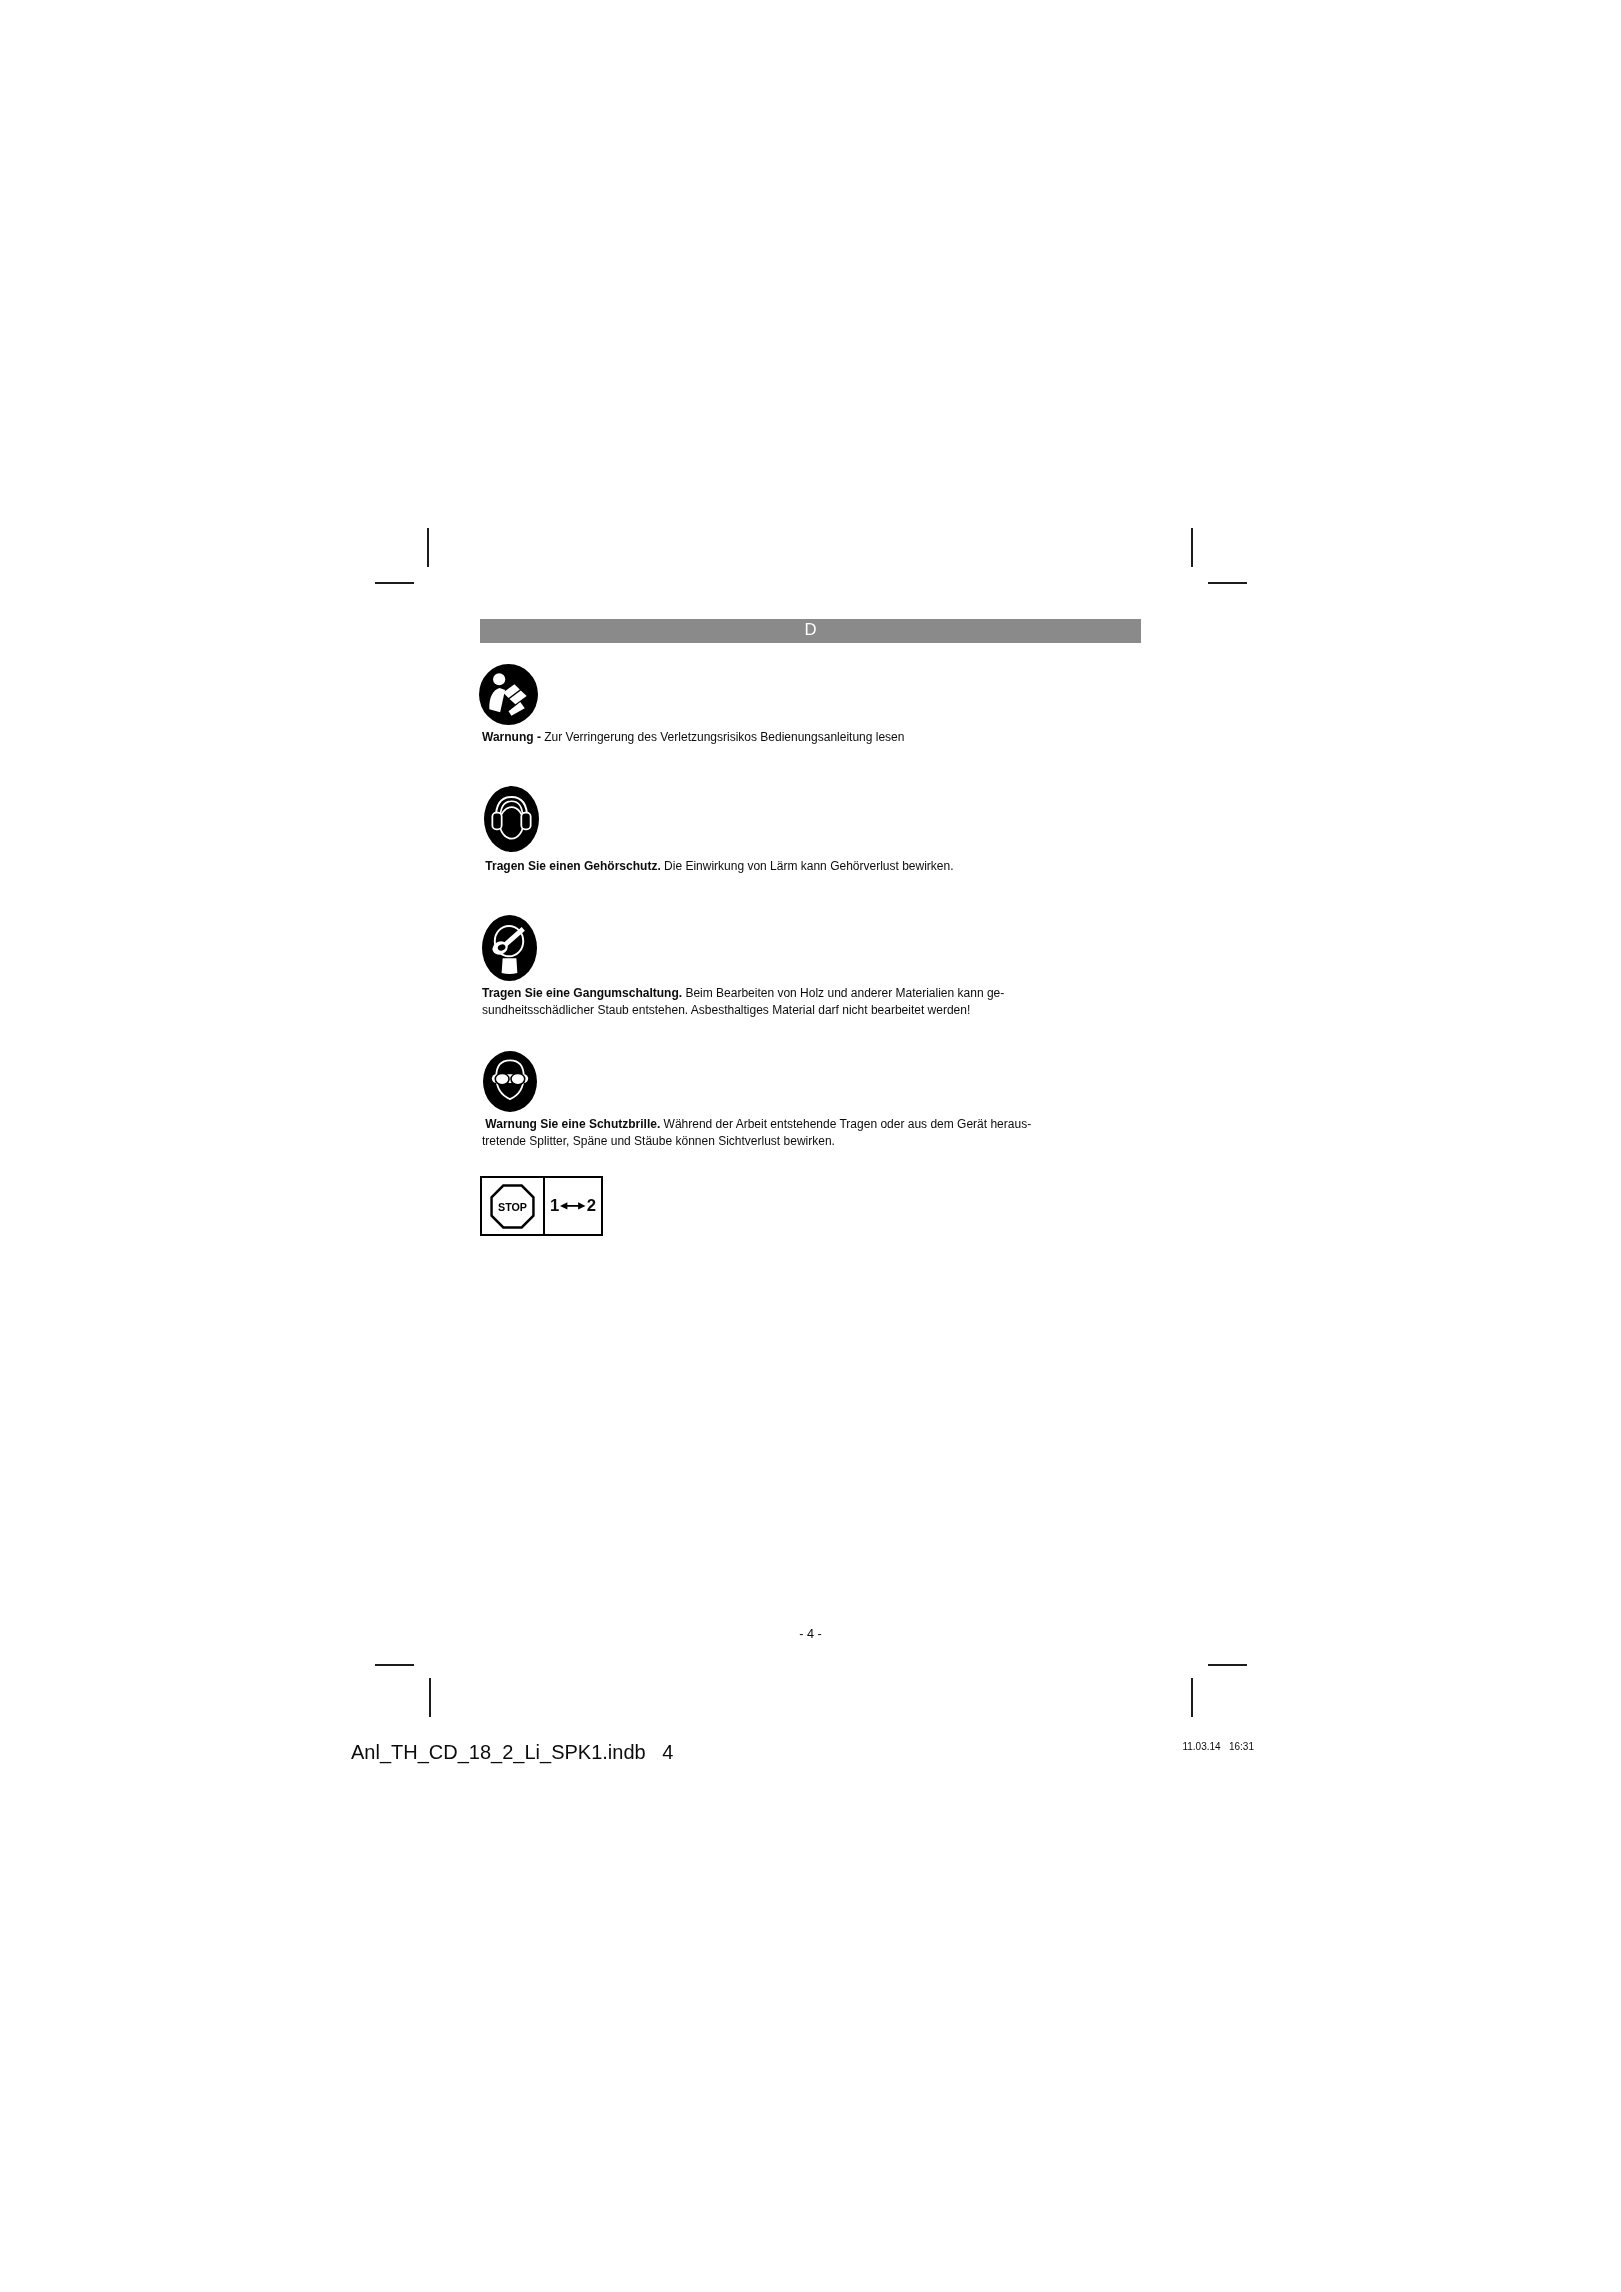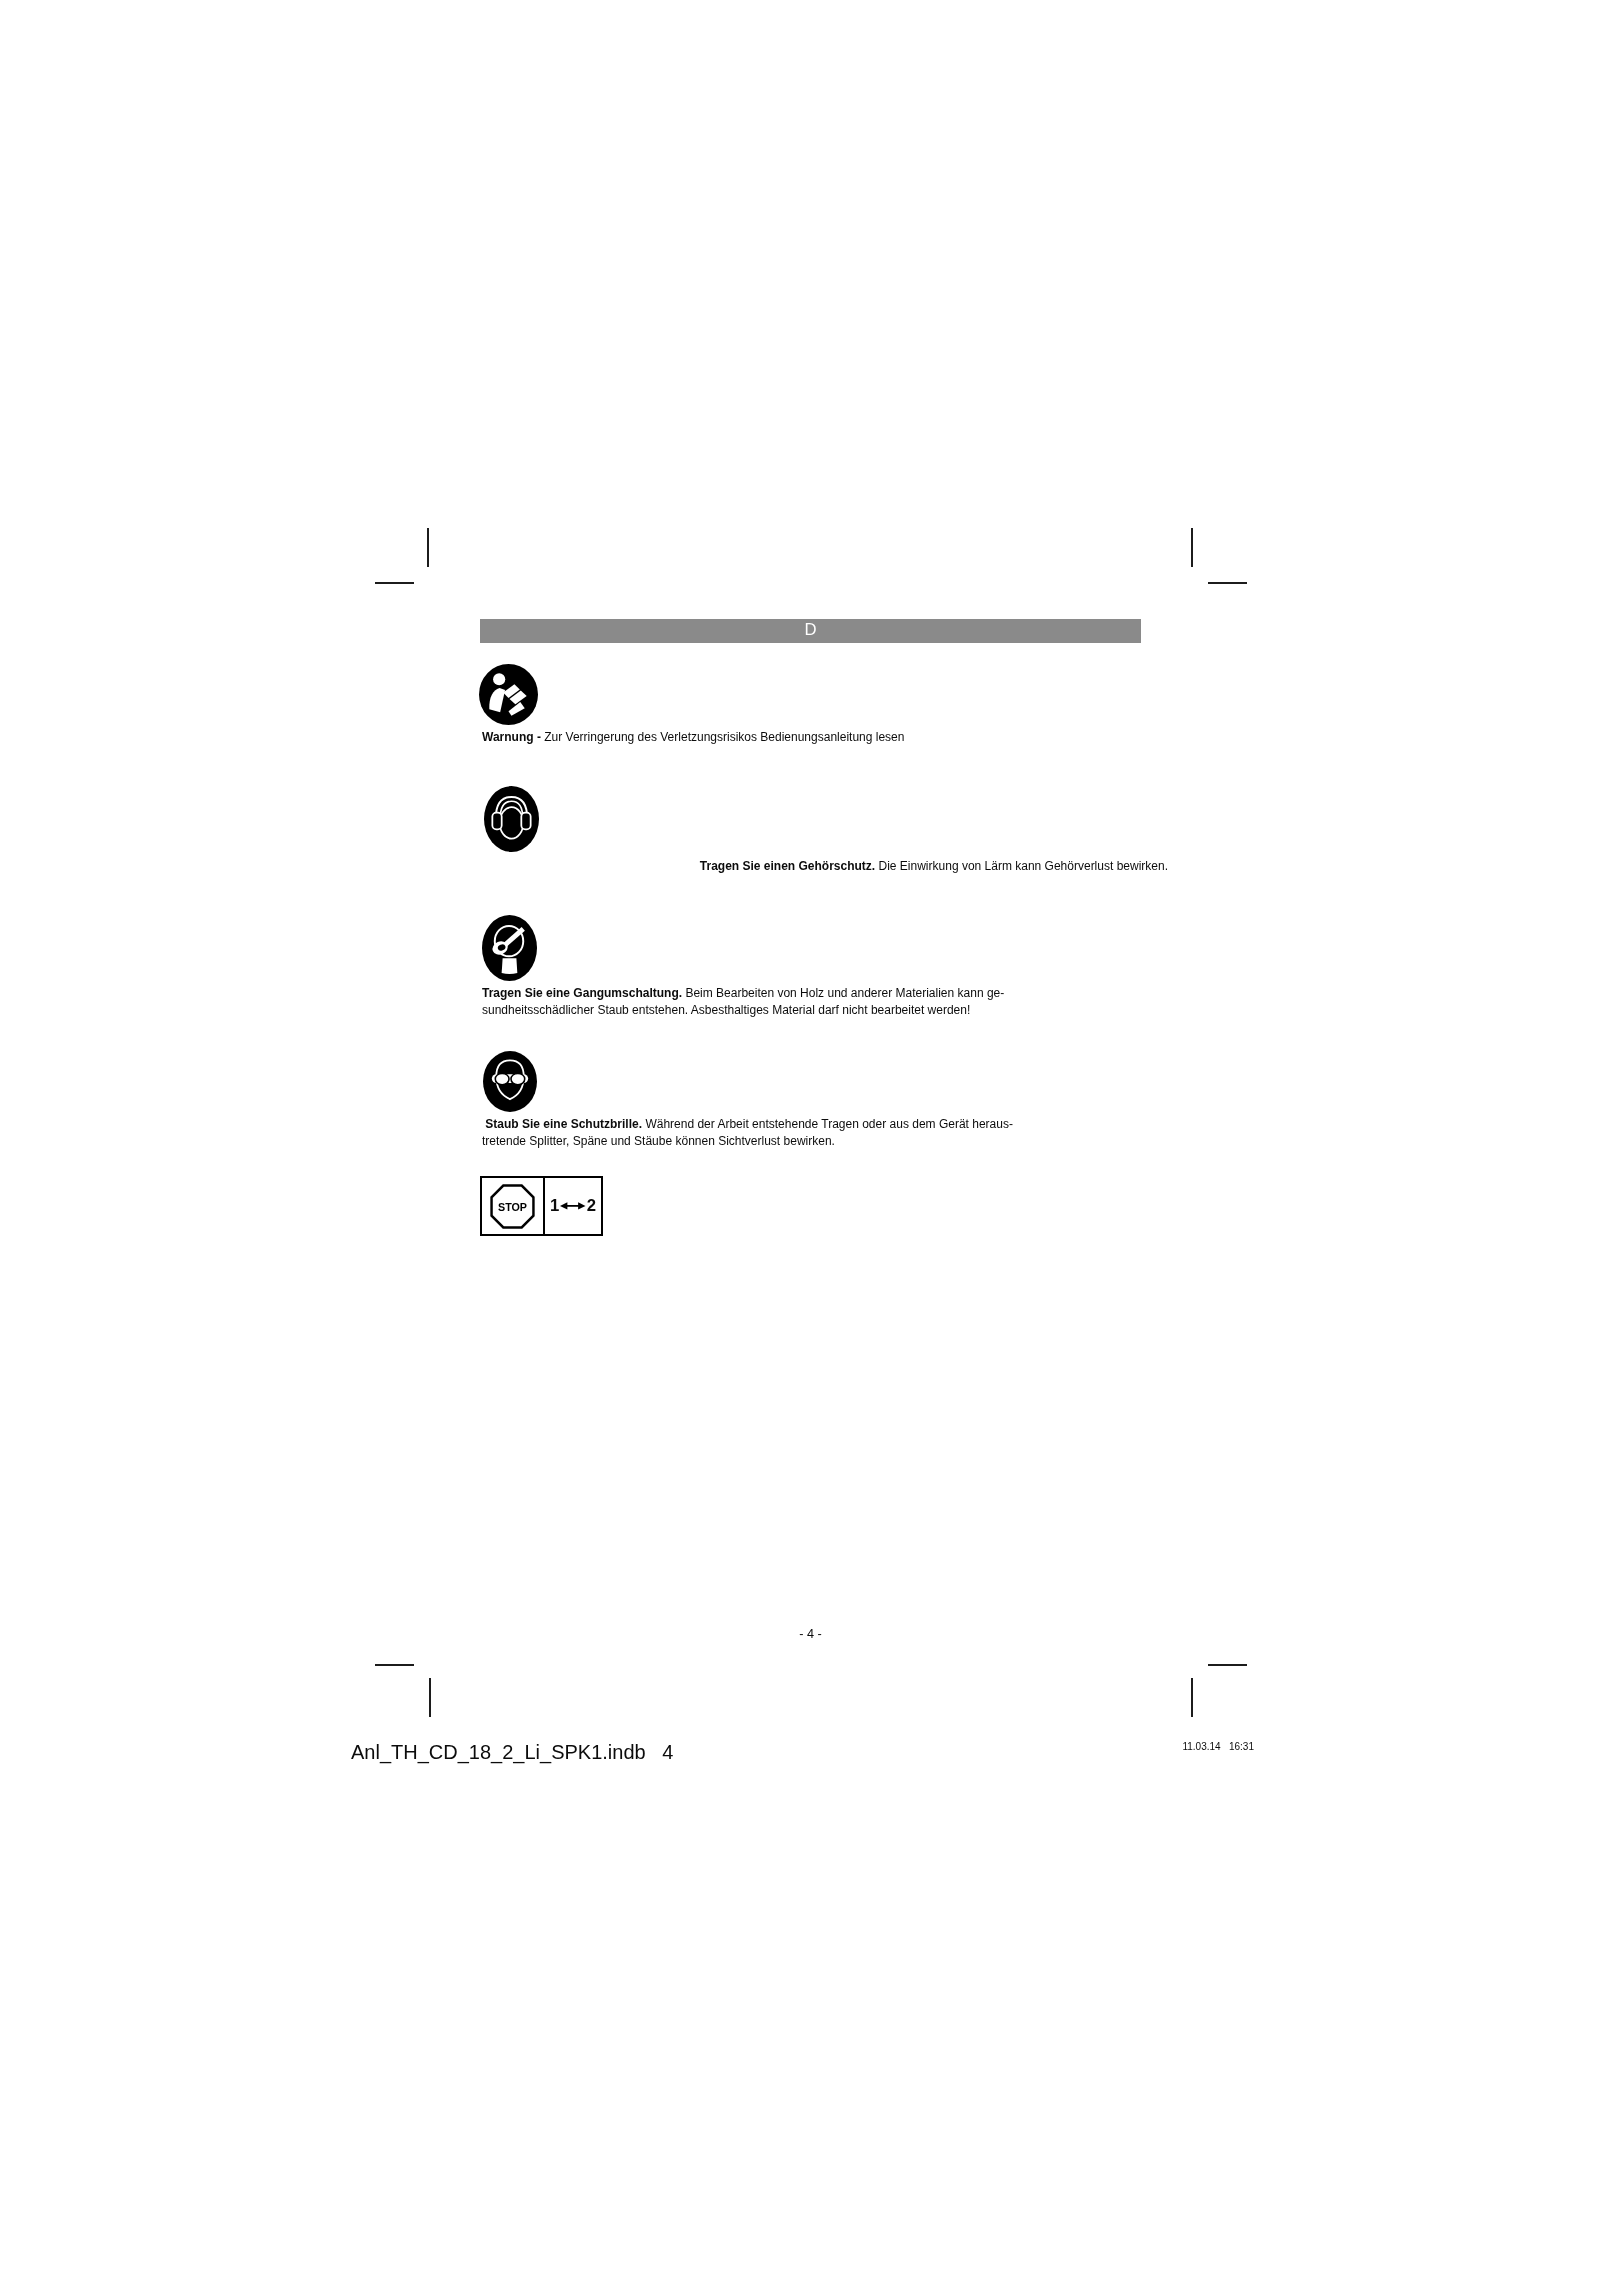--- a/index.html
+++ b/index.html
@@ -11,21 +11,21 @@
   .header-bar{
     position:absolute;left:480px;top:619px;width:661px;height:23.5px;
     background:#8a8a8a;display:flex;align-items:center;justify-content:center;
   }
   .header-bar span{color:#ffffff;font-size:16.7px;line-height:1;}
   .icon{position:absolute;}
   .cap{position:absolute;left:482px;width:686px;font-size:12px;line-height:16.7px;}
   .cap .line{white-space:pre;}
   .b{font-weight:700;}
   #cap1{top:729px;}
-  #cap2{top:858px;text-align:right;}
+  #cap2{top:858px;}
   #cap3{top:985px;}
   #cap4{top:1116px;}
   #cap5{top:1243px;}
   #icon1{left:479px;top:664px;}
   #icon2{left:484px;top:786px;}
   #icon3{left:482px;top:915px;}
   #icon4{left:483px;top:1051px;}
   .stop-box{
     position:absolute;left:480px;top:1176px;width:123px;height:60px;
     border:2px solid #000;background:#fff;display:flex;box-sizing:border-box;
@@ -102,21 +102,21 @@
   </div>
 
   <svg id="icon4" class="icon" width="54" height="61" viewBox="0 0 55 62">
     <ellipse cx="27.5" cy="31" rx="27.5" ry="31" fill="#000"></ellipse>
     <path d="M13.5,26 Q13.5,9.5 27.5,9.5 Q41.5,9.5 41.5,26 Q41.5,43 27.5,49 Q13.5,43 13.5,26 Z" fill="#000" stroke="#fff" stroke-width="1.8"></path>
     <rect x="9" y="23.5" width="37" height="9" rx="4.5" fill="#fff"></rect>
     <ellipse cx="19.5" cy="28.5" rx="7" ry="5.8" fill="#fff" stroke="#000" stroke-width="1.6"></ellipse>
     <ellipse cx="35.5" cy="28.5" rx="7" ry="5.8" fill="#fff" stroke="#000" stroke-width="1.6"></ellipse>
   </svg>
   <div id="cap4" class="cap">
-    <div class="line"><span class="b"> Staub Sie eine Schutzbrille.</span><span> Während der Arbeit entstehende Tragen oder aus dem Gerät heraus-</span></div>
+    <div class="line"><span class="b"> Warnung Sie eine Schutzbrille.</span><span> Während der Arbeit entstehende Tragen oder aus dem Gerät heraus-</span></div>
     <div class="line"><span class="b"></span><span>tretende Splitter, Späne und Stäube können Sichtverlust bewirken.</span></div>
   </div>
 
   <div class="stop-box">
     <div class="stop-cell-left">
       <svg width="47" height="47" viewBox="0 0 46 46">
         <polygon points="14,2.5 32,2.5 43.5,14 43.5,32 32,43.5 14,43.5 2.5,32 2.5,14" fill="none" stroke="#000" stroke-width="2.4"></polygon>
         <text x="23" y="27" text-anchor="middle" font-size="10.5" font-weight="bold" fill="#000">STOP</text>
       </svg>
     </div>

